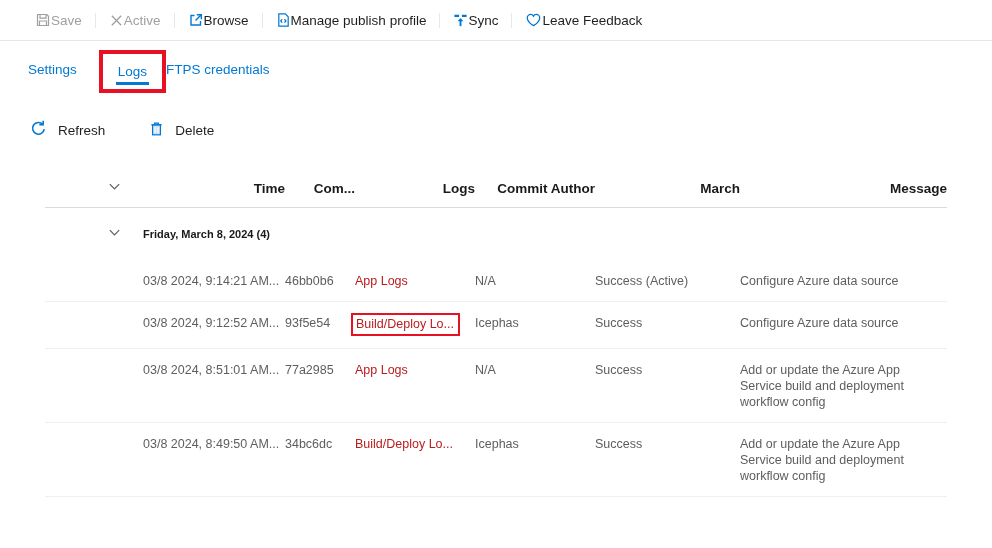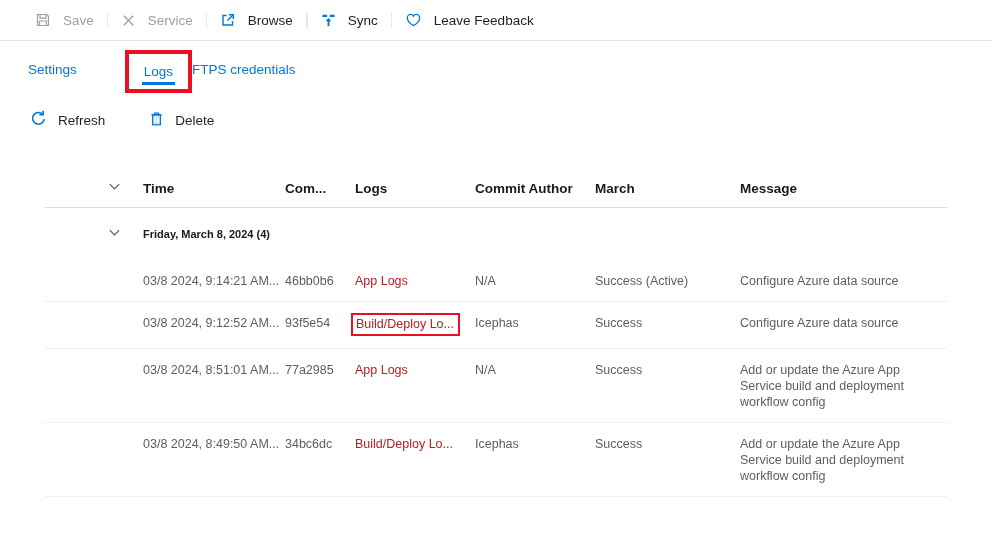--- a/index.html
+++ b/index.html
@@ -15,65 +15,65 @@
   
   .toolbar {
     position: absolute; top: 0; left: 0; right: 0;
     height: 41px;
     display: flex; align-items: center;
     padding-left: 22px;
     border-bottom: 1px solid #e3e6ea;
     background: #fff;
   }
   .cmd {
-    display: flex; align-items: center; gap: 12px;
+    display: flex; align-items: center; gap: 0;
     font-size: 13.5px; padding: 0 13px;
     color: #201f1e; cursor: pointer; white-space: nowrap; text-align: center;
   }
   .cmd.disabled { color: #a19f9d; cursor: default; }
   .tb-divider { width: 1px; height: 15px; background: #e8e8e8; }
   .cmd svg { display: block; }
   
   .tabs {
     position: absolute; top: 50px; left: 28px;
     display: flex; align-items: flex-start;
   }
   .tab {
     color: #0078d4; font-size: 13.5px;
     padding: 12px 0 10px 0; cursor: pointer; white-space: nowrap;
   }
-  .tab-settings { margin-right: 48px; }
+  .tab-settings { margin-right: 22px; }
   .tab-ftps { }
   .red-box-tab {
     border: 4px solid #e81123;
     padding: 6px 13px 4px 13px;
     margin-top: 0px;
   }
   .red-box-tab .tab {
     padding: 4px 2px 3px 2px;
     border-bottom: 3px solid #0078d4;
   }
   
   .actions {
-    position: absolute; top: 110px; left: 30px;
+    position: absolute; top: 120px; left: 30px;
     display: flex; align-items: center; gap: 44px;
   }
   .action {
     display: flex; align-items: center; gap: 11px;
     font-size: 13.5px; color: #201f1e; cursor: pointer;
   }
   
   .logtable { position: absolute; top: 170px; left: 45px; width: 902px; }
   .grid-row {
     display: grid;
     grid-template-columns: 98px 142px 70px 120px 120px 145px 1fr;
   }
   .thead { height: 38px; align-items: center; border-bottom: 1px solid #d8dce0; }
   .th {
-    font-size: 13.5px; font-weight: bold; color: #1b1a19; white-space: nowrap;
+    font-size: 13.5px; font-weight: bold; color: #1b1a19; white-space: nowrap; text-align: right;
   }
   .chev-cell { display: flex; justify-content: flex-end; padding-right: 21px; cursor: pointer; }
   .group-row { height: 52px; align-items: center; }
   .group-title {
     grid-column: 2 / -1;
     font-size: 11px; font-weight: bold; color: #1b1a19;
   }
   .data-row {
     padding: 13px 0 12px 0;
     border-bottom: 1px solid #efefef;
@@ -109,38 +109,47 @@
   </div>
 
   <div class="tb-divider"></div>
 
   <div class="cmd disabled">
     <span>
       <svg width="15" height="15" viewBox="0 0 16 16">
           <path d="M3 3l10 10M13 3L3 13" stroke="#a19f9d" stroke-width="1.4" fill="none"></path>
         </svg>
     </span>
-    <span>Service</span>
+    <span>Active</span>
   </div>
 
   <div class="tb-divider"></div>
 
   <div class="cmd">
     <span>
       <svg width="16" height="16" viewBox="0 0 16 16">
           <path d="M6.5 3.5H3v9.5h9.5V9" fill="none" stroke="#0078d4" stroke-width="1.4"></path>
           <path d="M7.5 8.5L13 3" stroke="#0078d4" stroke-width="1.4"></path>
           <path d="M8.8 2.7h4.5v4.5" fill="none" stroke="#0078d4" stroke-width="1.4"></path>
         </svg>
     </span>
     <span>Browse</span>
   </div>
 
   <div class="tb-divider"></div>
 
+  <div class="cmd">
+    <span>
+      <svg width="15" height="16" viewBox="0 0 16 16">
+          <path d="M3 1.5h7l3 3v10H3z" fill="none" stroke="#0078d4" stroke-width="1.3"></path>
+          <path d="M6.6 7.2L5 9l1.6 1.8M9 7.2L10.6 9 9 10.8" fill="none" stroke="#0078d4" stroke-width="1.3"></path>
+        </svg>
+    </span>
+    <span>Manage publish profile</span>
+  </div>
 
   <div class="tb-divider"></div>
 
   <div class="cmd">
     <span>
       <svg width="15" height="15" viewBox="0 0 16 16">
           <path d="M1.5 3h5M9.5 3h5" stroke="#0078d4" stroke-width="2.4" fill="none"></path>
           <path d="M8 14V6.2" stroke="#0078d4" stroke-width="2" fill="none"></path>
           <path d="M4.8 8.8L8 5.5l3.2 3.3z" fill="#0078d4"></path>
         </svg>

